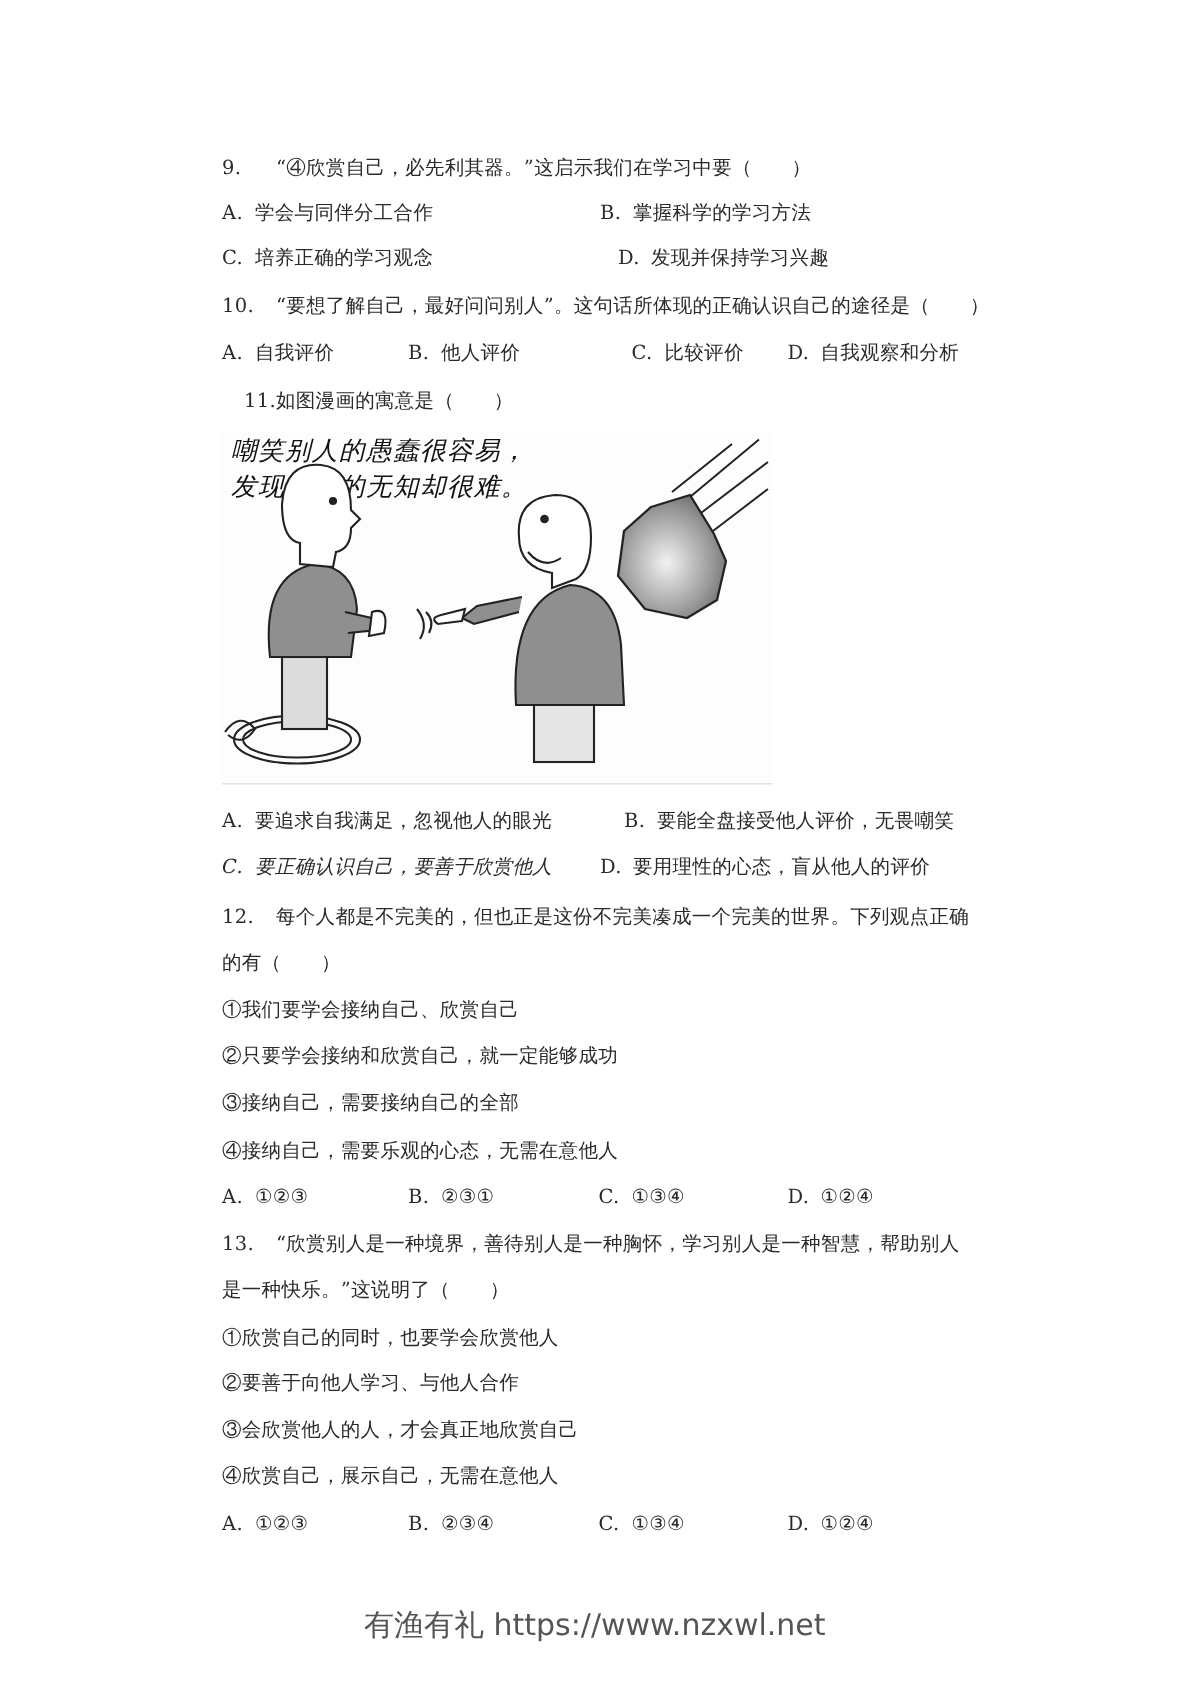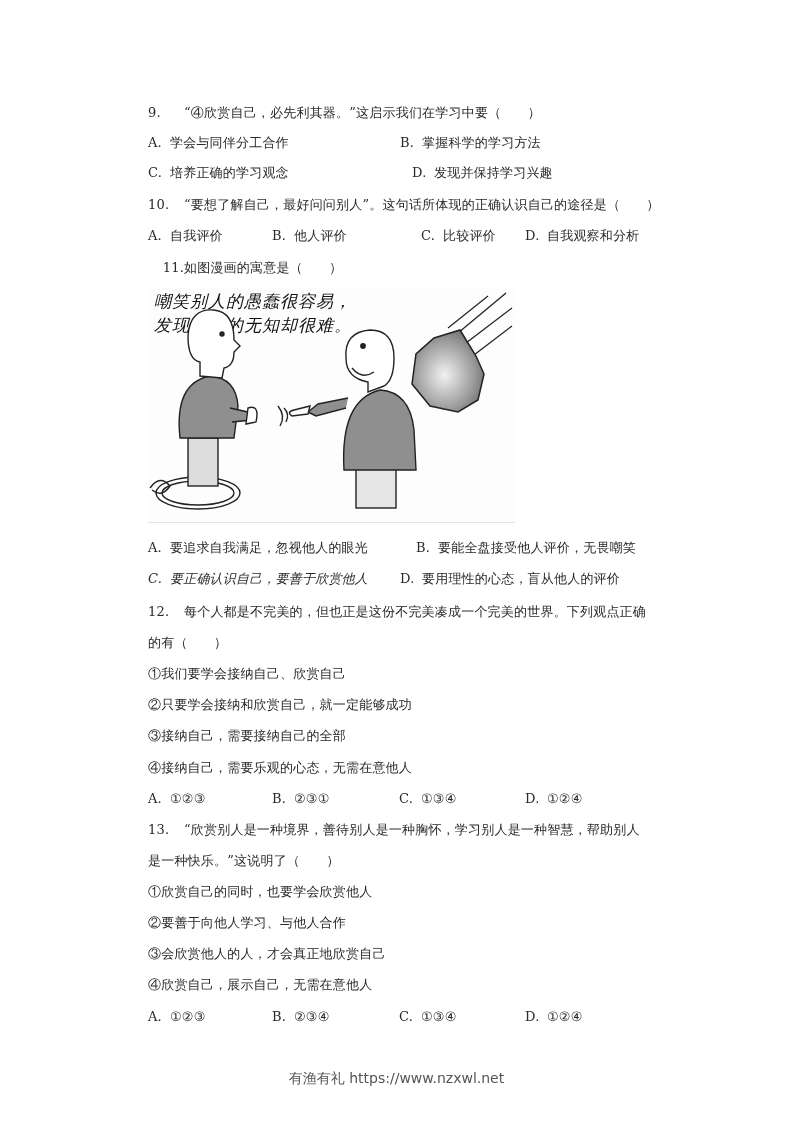--- a/index.html
+++ b/index.html
@@ -18,21 +18,21 @@
   .figure {
     position: absolute; left: 148px; top: 288px; width: 367px; height: 234px;
     border-bottom: 1px solid #e2e2e2; background: #fdfdfd;
   }
   .caption {
     position: absolute; left: 6px; font-family: "DejaVu Serif", serif; font-style: italic;
     font-size: 17px; color: #111; letter-spacing: 1px; line-height: 18px;
   }
   .footer {
     position: absolute; left: 0; width: 793px; top: 1070px; text-align: center;
-    font-family: "DejaVu Sans", "Liberation Sans", sans-serif; font-size: 14px; color: #555;
+    font-family: "DejaVu Sans", "Liberation Sans", sans-serif; font-size: 20px; color: #555;
   }
 </style>
 </head>
 <body>
 
 <div class="line" style="top:102px;">
   <span class="qnum">9.</span><span>“④欣赏自己，必先利其器。”这启示我们在学习中要（　　）</span>
 </div>
 <div class="line" style="top:132px; width:520px;">
   <span class="opt" style="left:0;"><span class="olabel">A.</span><span>学会与同伴分工合作</span></span>

